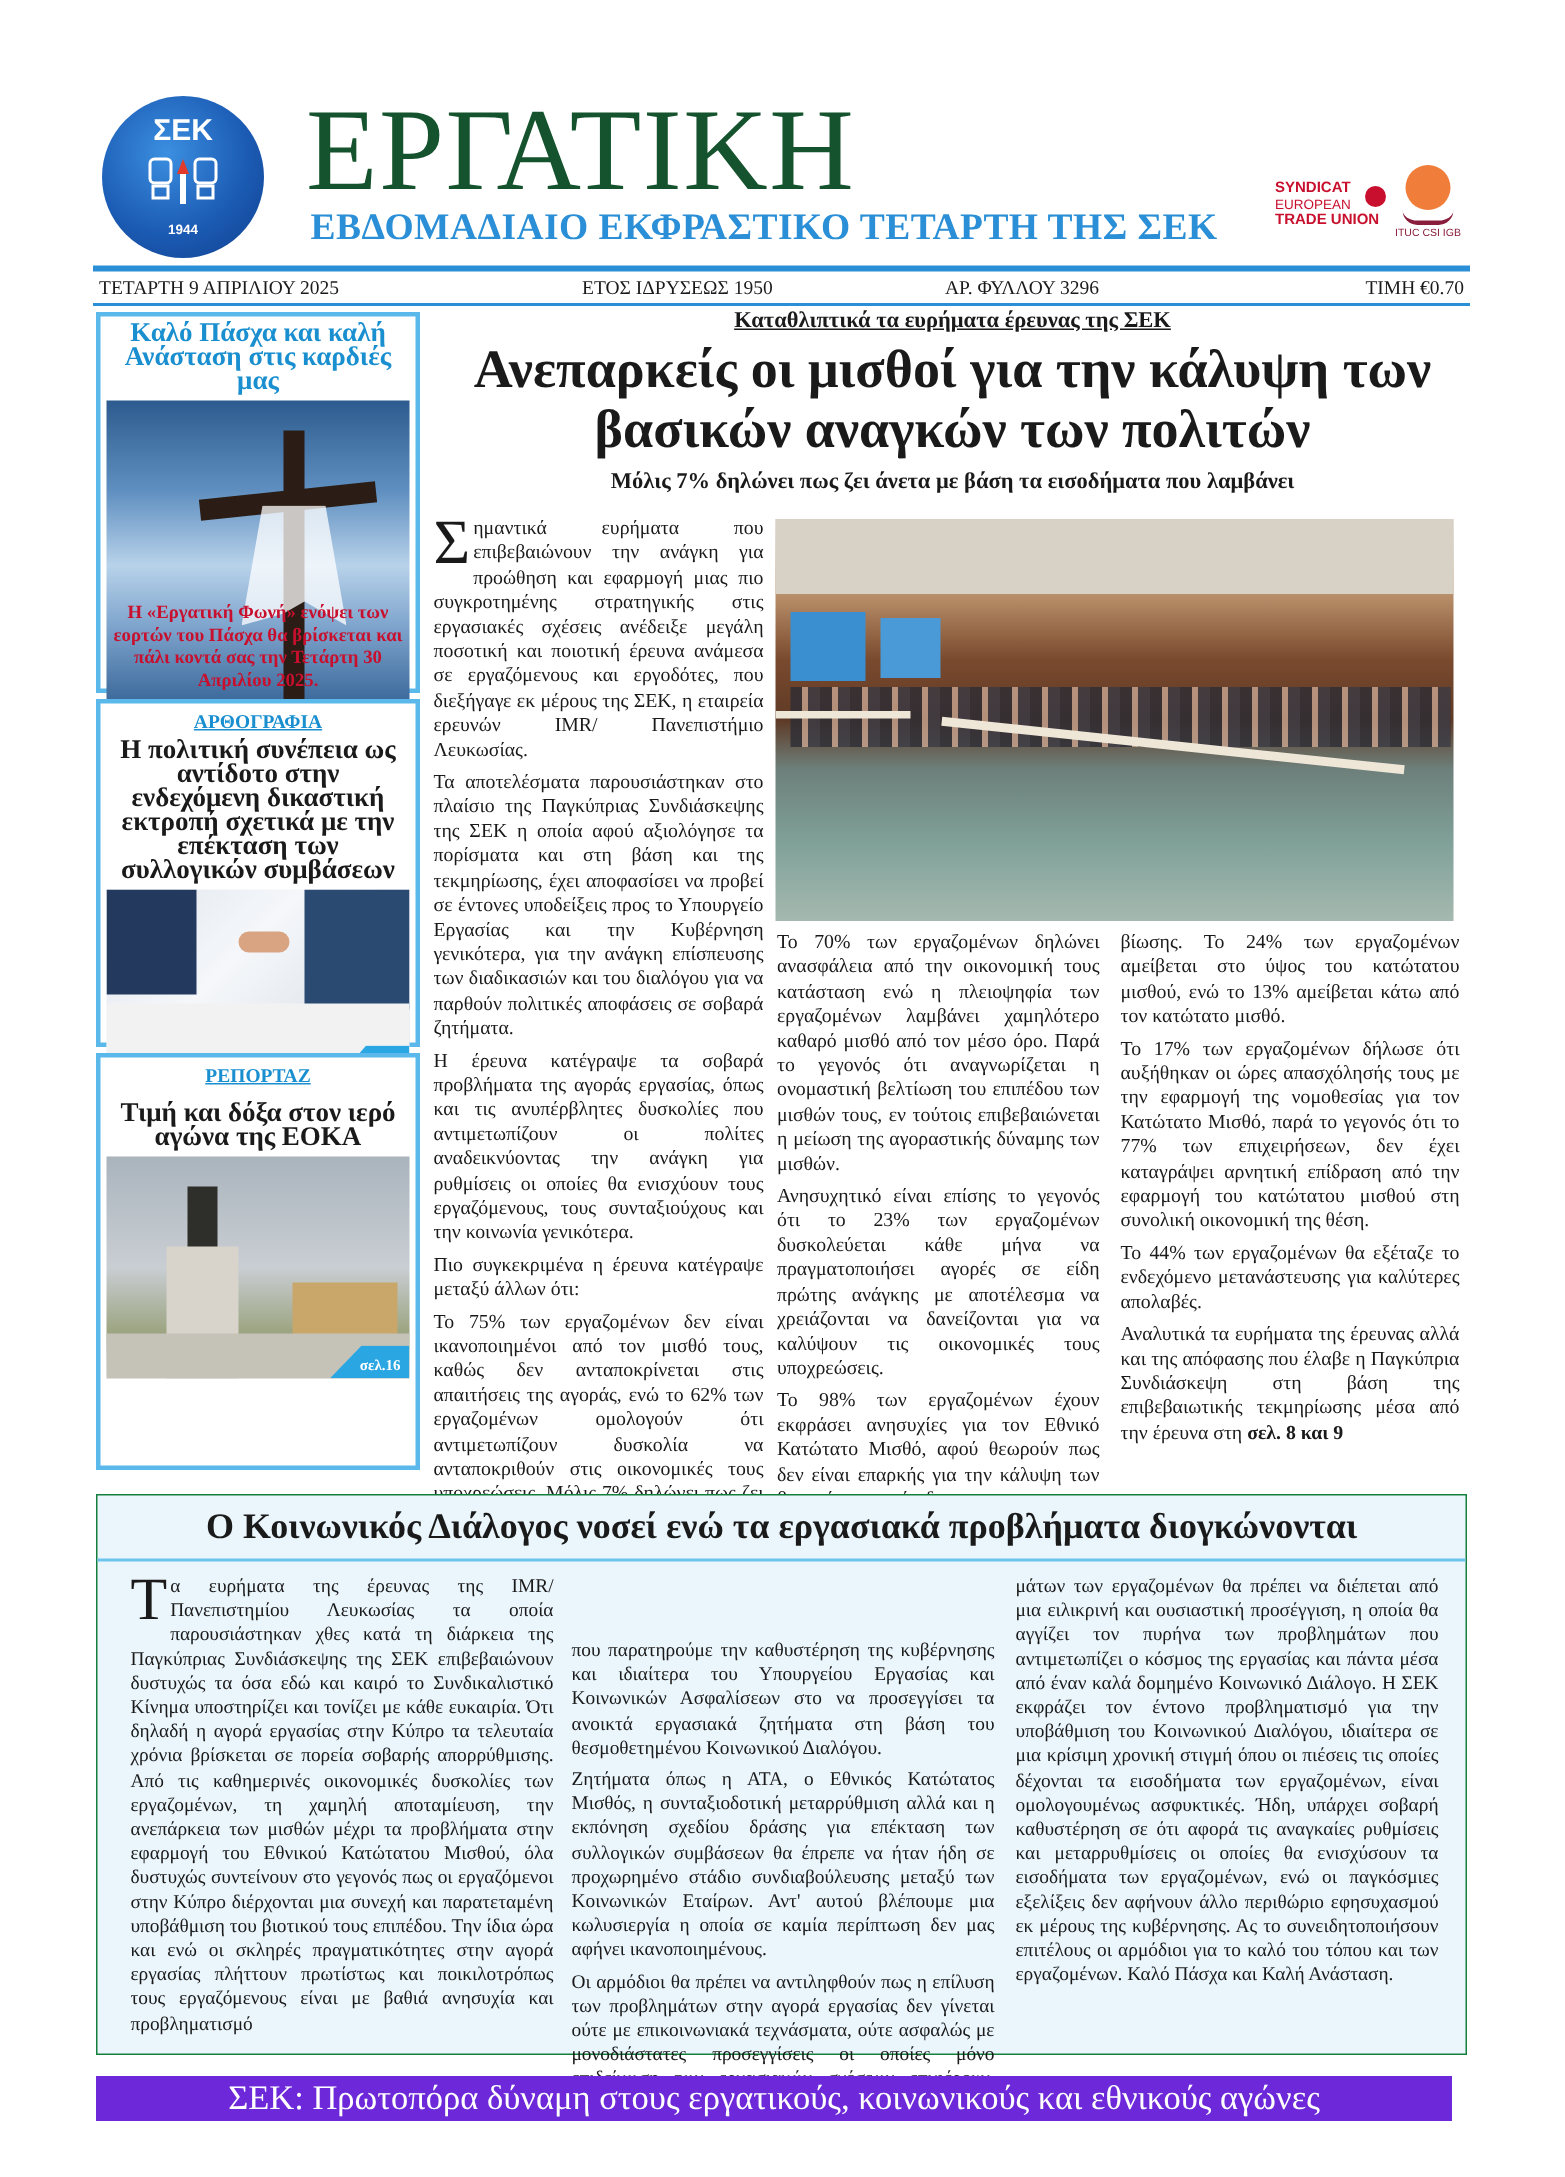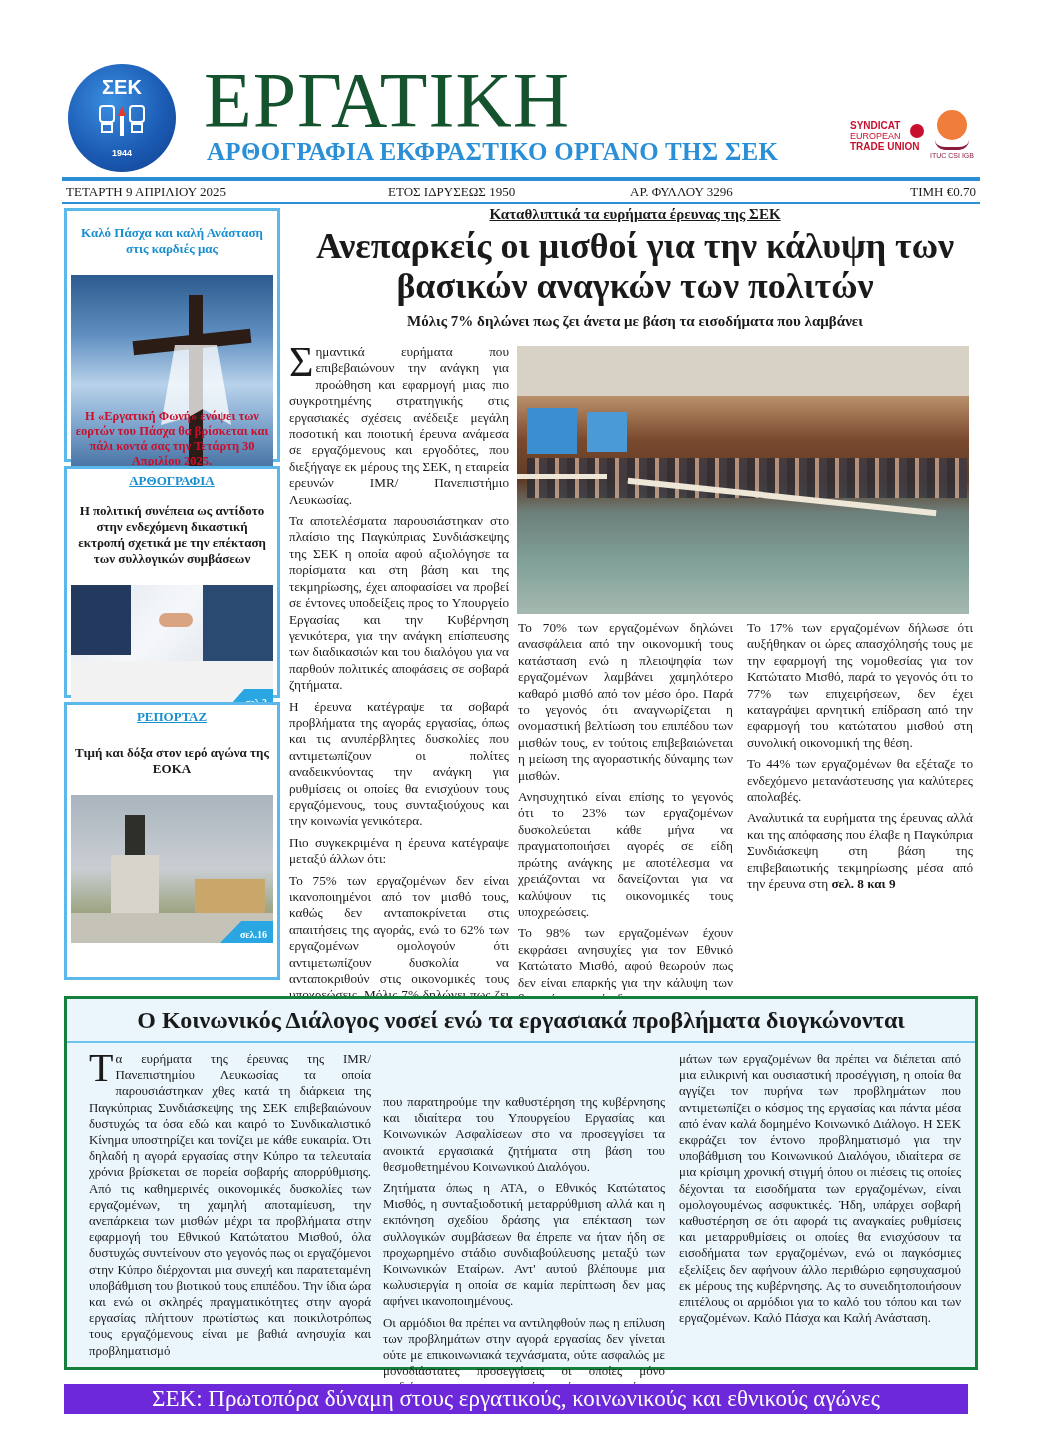--- a/index.html
+++ b/index.html
@@ -24,21 +24,21 @@
   .ituc .lbl { font-size: 7px; color: #8a1d3b; margin-top: 2px; }
 
   .rule-top { position: absolute; left: 62px; top: 177px; width: 918px; height: 4px; background: #2a8fd6; }
   .infobar { position: absolute; left: 62px; top: 182px; width: 918px; height: 20px; font-size: 13px; font-family: "Liberation Serif", serif; }
   .infobar span { position: absolute; top: 2px; }
   .rule-bottom { position: absolute; left: 62px; top: 202px; width: 918px; height: 2px; background: #2a8fd6; }
 
   
   .side-box { position: absolute; left: 64px; width: 216px; border: 3px solid #5bb8ea; background: #fff; text-align: center; }
   .side-box .kicker { color: #1a8fd0; font-weight: bold; font-size: 13px; text-decoration: underline; margin-top: 4px; }
-  .side-box .headline { font-weight: bold; font-size: 13px; line-height: 16px; padding: 14px 6px; }
+  .side-box .headline { font-weight: bold; font-size: 18px; line-height: 16px; padding: 2px 6px; }
   .side-box .img { position: relative; margin: 4px 4px 4px 4px; overflow: hidden; }
   .page-ref { position: absolute; right: 0; bottom: 0; background: #2aa6e3; color: #fff; font-size: 10px; font-weight: bold; padding: 8px 6px 3px 20px; clip-path: polygon(40% 0, 100% 0, 100% 100%, 0 100%); }
 
   .box1 { top: 208px; height: 254px; }
   .box1 .headline { color: #1a8fd0; }
   .box1 .img { height: 200px; background: linear-gradient(180deg, #2d5b8f 0%, #5f8fc0 30%, #b8d2ea 55%, #7fa5cd 75%, #3d6a9c 100%); }
   .box1 .cross-v { position: absolute; left: 118px; top: 20px; width: 14px; height: 180px; background: #2b1d16; }
   .box1 .cross-h { position: absolute; left: 62px; top: 60px; width: 118px; height: 14px; background: #2b1d16; transform: rotate(-6deg); }
   .box1 .cloth { position: absolute; left: 90px; top: 70px; width: 70px; height: 80px; background: rgba(255,255,255,0.75); clip-path: polygon(20% 0, 80% 0, 100% 100%, 60% 80%, 40% 90%, 0 100%); }
   .box1 .easter-note { position: absolute; left: 0; right: 0; bottom: 6px; color: #c8102e; font-weight: bold; font-size: 12.5px; line-height: 15px; }
@@ -72,21 +72,21 @@
 
   .photo-conf { position: absolute; left: 517px; top: 346px; width: 452px; height: 268px; overflow: hidden; background: linear-gradient(180deg, #cfc8bd 0%, #b58b66 20%, #7a4a2e 35%, #5e3a26 50%, #6d7f7a 62%, #7fa098 80%, #a5b9b0 100%); }
   .photo-conf .ceiling { position: absolute; left: 0; right: 0; top: 0; height: 50px; background: #d8d2c6; }
   .photo-conf .banner1 { position: absolute; left: 10px; top: 62px; width: 50px; height: 46px; background: #3a8fd1; }
   .photo-conf .banner2 { position: absolute; left: 70px; top: 66px; width: 40px; height: 40px; background: #4a9ad8; }
   .photo-conf .desk1 { position: absolute; left: 110px; top: 148px; width: 310px; height: 6px; background: #eee6d7; transform: rotate(6deg); }
   .photo-conf .desk2 { position: absolute; left: 0; top: 128px; width: 90px; height: 5px; background: #eee6d7; }
   .photo-conf .crowd { position: absolute; left: 10px; top: 112px; width: 440px; height: 40px; background: repeating-linear-gradient(90deg, #2c2c34 0 8px, #c9a590 8px 12px, #3a3a44 12px 20px); opacity: 0.8; }
 
   
-  .editorial { position: absolute; left: 64px; top: 996px; width: 914px; height: 374px; border: 3px solid #15803d; background: #eaf5fc; }
+  .editorial { position: absolute; left: 64px; top: 996px; width: 914px; height: 374px; border: 1px solid #15803d; background: #eaf5fc; }
   .editorial-title { position: absolute; left: 0; right: 0; top: 8px; text-align: center; font-size: 24px; font-weight: bold; font-family: "Liberation Serif", serif; }
   .editorial-rule { position: absolute; left: 0; right: 0; top: 42px; height: 2px; background: #6cc4ee; }
   .ecol { position: absolute; top: 52px; width: 282px; font-size: 12.9px; line-height: 16.2px; text-align: justify; }
   .ecol p { margin-bottom: 5px; }
   .ecol1 { left: 22px; }
   .ecol2 { left: 316px; margin-top: 43px; }
   .ecol3 { left: 612px; }
   .ecol .dropcap { font-size: 40px; line-height: 32px; }
 
   .footer-banner { position: absolute; left: 64px; top: 1384px; width: 904px; height: 30px; background: #6d28d9; color: #fff; text-align: center; font-size: 23px; line-height: 30px; font-family: "Liberation Serif", serif; }
@@ -101,21 +101,21 @@
       <rect x="4" y="4" width="14" height="16" rx="3" fill="none" stroke="#fff" stroke-width="2"></rect>
       <rect x="34" y="4" width="14" height="16" rx="3" fill="none" stroke="#fff" stroke-width="2"></rect>
       <rect x="6" y="22" width="10" height="8" fill="none" stroke="#fff" stroke-width="2"></rect>
       <rect x="36" y="22" width="10" height="8" fill="none" stroke="#fff" stroke-width="2"></rect>
       <path d="M22 14 L26 4 L30 14 Z" fill="#e23b2b"></path>
       <rect x="24" y="14" width="4" height="20" fill="#fff"></rect>
     </svg>
     <div class="year">1944</div>
   </div>
   <div class="title-word1">ΕΡΓΑΤΙΚΗ</div>
-  <div class="subtitle">ΑΡΘΟΓΡΑΦΙΑ ΕΚΦΡΑΣΤΙΚΟ ΟΡΓΑΝΟ ΤΗΣ ΣΕΚ</div>
+  <div class="subtitle">ΕΒΔΟΜΑΔΙΑΙΟ ΕΚΦΡΑΣΤΙΚΟ ΤΕΤΑΡΤΗ ΤΗΣ ΣΕΚ</div>
   <div class="etuc">
     <div class="l1">SYNDICAT</div>
     <div class="l2">EUROPEAN</div>
     <div class="l3">TRADE UNION</div>
     <div class="dot"></div>
   </div>
   <div class="ituc">
     <div class="sun"></div>
     <div class="smile"></div>
     <div class="lbl">ITUC CSI IGB</div>
@@ -186,20 +186,21 @@
   <div class="desk1"></div>
 </div>
 
 <div class="col col2">
   <p>Το 70% των εργαζομένων δηλώνει ανασφάλεια από την οικονομική τους κατάσταση ενώ η πλειοψηφία των εργαζομένων λαμβάνει χαμηλότερο καθαρό μισθό από τον μέσο όρο. Παρά το γεγονός ότι αναγνωρίζεται η ονομαστική βελτίωση του επιπέδου των μισθών τους, εν τούτοις επιβεβαιώνεται η μείωση της αγοραστικής δύναμης των μισθών.</p>
   <p>Ανησυχητικό είναι επίσης το γεγονός ότι το 23% των εργαζομένων δυσκολεύεται κάθε μήνα να πραγματοποιήσει αγορές σε είδη πρώτης ανάγκης με αποτέλεσμα να χρειάζονται να δανείζονται για να καλύψουν τις οικονομικές τους υποχρεώσεις.</p>
   <p>Το 98% των εργαζομένων έχουν εκφράσει ανησυχίες για τον Εθνικό Κατώτατο Μισθό, αφού θεωρούν πως δεν είναι επαρκής για την κάλυψη των βασικών αναγκών δια-</p>
 </div>
 
 <div class="col col3">
+  <p>βίωσης. Το 24% των εργαζομένων αμείβεται στο ύψος του κατώτατου μισθού, ενώ το 13% αμείβεται κάτω από τον κατώτατο μισθό.</p>
   <p>Το 17% των εργαζομένων δήλωσε ότι αυξήθηκαν οι ώρες απασχόλησής τους με την εφαρμογή της νομοθεσίας για τον Κατώτατο Μισθό, παρά το γεγονός ότι το 77% των επιχειρήσεων, δεν έχει καταγράψει αρνητική επίδραση από την εφαρμογή του κατώτατου μισθού στη συνολική οικονομική της θέση.</p>
   <p>Το 44% των εργαζομένων θα εξέταζε το ενδεχόμενο μετανάστευσης για καλύτερες απολαβές.</p>
   <p><span>Αναλυτικά τα ευρήματα της έρευνας αλλά και της απόφασης που έλαβε η Παγκύπρια Συνδιάσκεψη στη βάση της επιβεβαιωτικής τεκμηρίωσης μέσα από την έρευνα στη</span> <span class="bold-ref">σελ. 8 και 9</span></p>
 </div>
 
 <div class="editorial">
   <div class="editorial-title">Ο Κοινωνικός Διάλογος νοσεί ενώ τα εργασιακά προβλήματα διογκώνονται</div>
   <div class="editorial-rule"></div>
   <div class="ecol ecol1">
     <p><span class="dropcap">Τ</span><span>α ευρήματα της έρευνας της IMR/Πανεπιστημίου Λευκωσίας τα οποία παρουσιάστηκαν χθες κατά τη διάρκεια της Παγκύπριας Συνδιάσκεψης της ΣΕΚ επιβεβαιώνουν δυστυχώς τα όσα εδώ και καιρό το Συνδικαλιστικό Κίνημα υποστηρίζει και τονίζει με κάθε ευκαιρία. Ότι δηλαδή η αγορά εργασίας στην Κύπρο τα τελευταία χρόνια βρίσκεται σε πορεία σοβαρής απορρύθμισης. Από τις καθημερινές οικονομικές δυσκολίες των εργαζομένων, τη χαμηλή αποταμίευση, την ανεπάρκεια των μισθών μέχρι τα προβλήματα στην εφαρμογή του Εθνικού Κατώτατου Μισθού, όλα δυστυχώς συντείνουν στο γεγονός πως οι εργαζόμενοι στην Κύπρο διέρχονται μια συνεχή και παρατεταμένη υποβάθμιση του βιοτικού τους επιπέδου. Την ίδια ώρα και ενώ οι σκληρές πραγματικότητες στην αγορά εργασίας πλήττουν πρωτίστως και ποικιλοτρόπως τους εργαζόμενους είναι με βαθιά ανησυχία και προβληματισμό</span></p>

